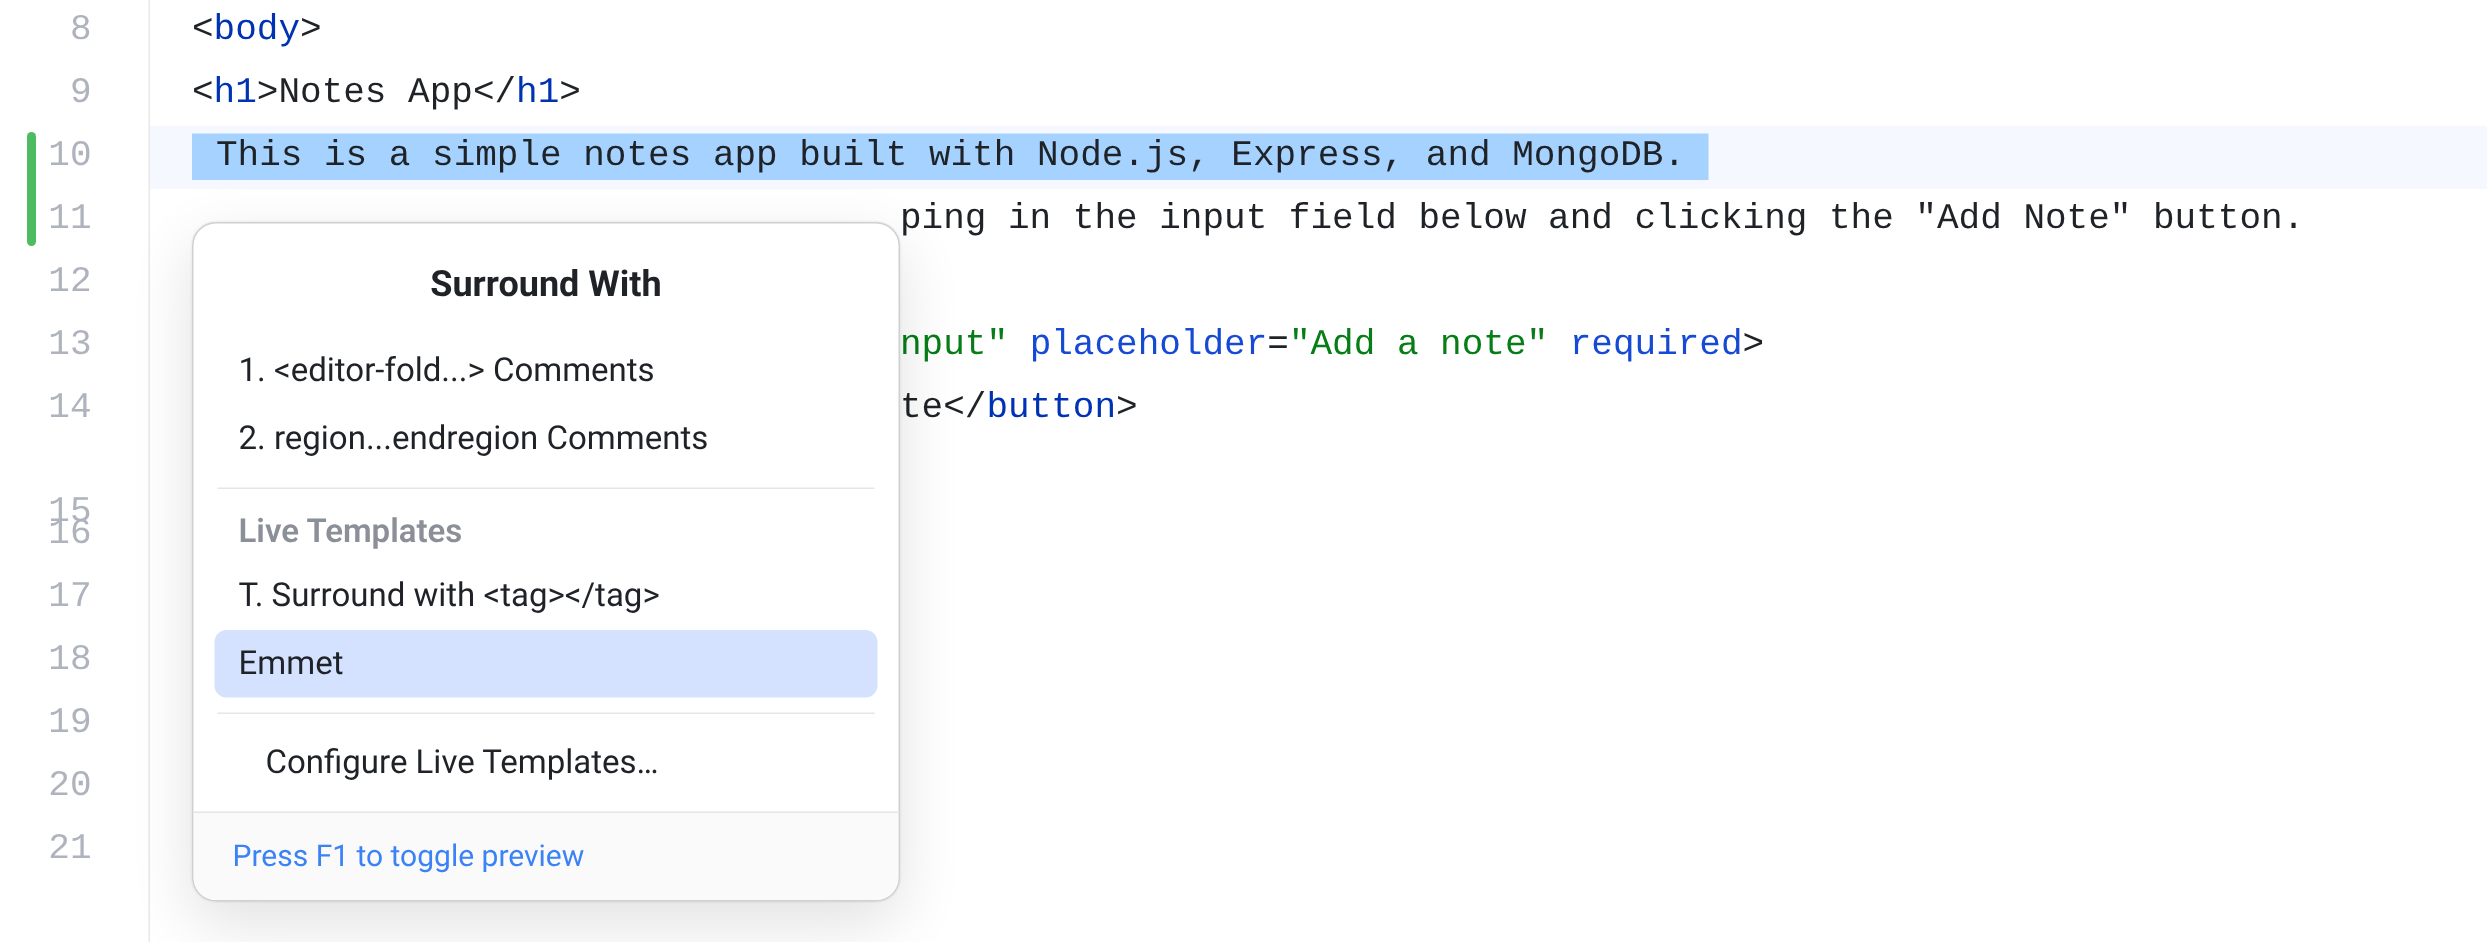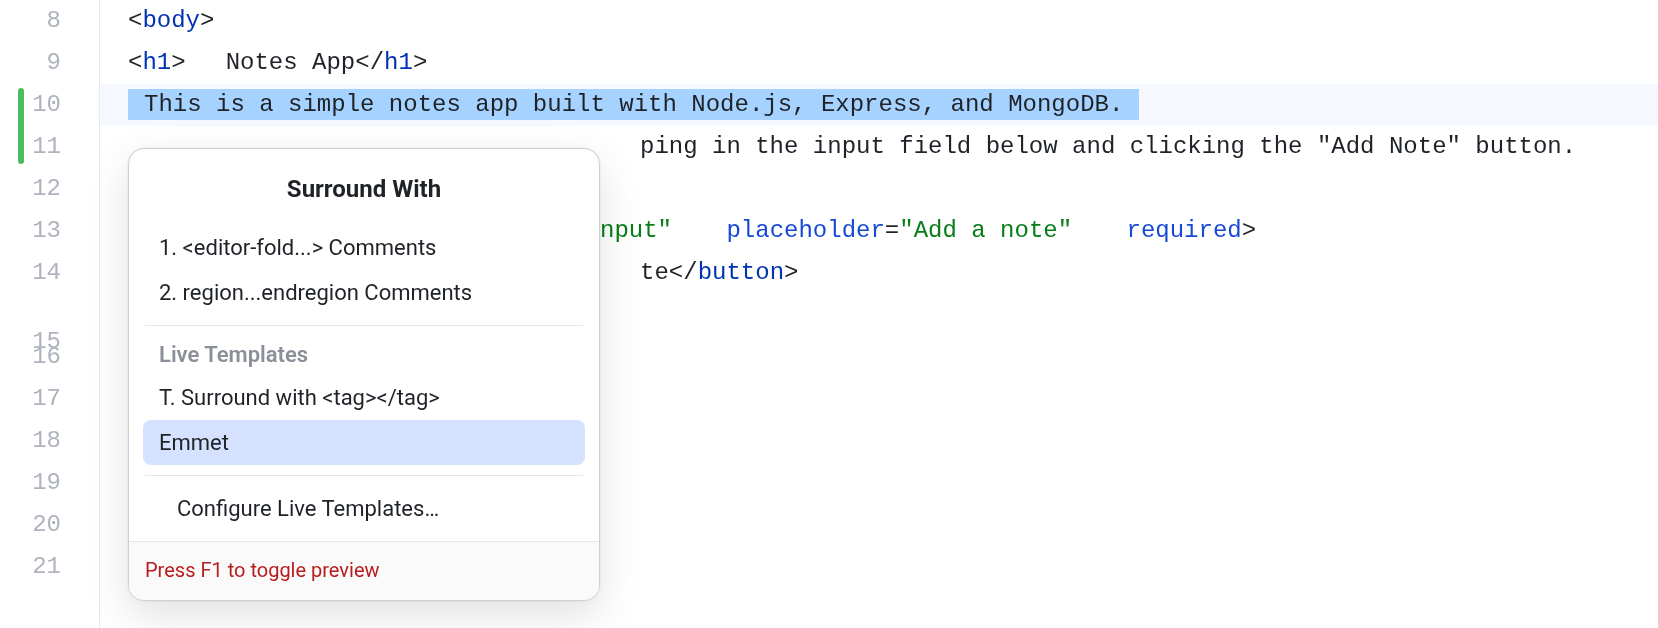--- a/index.html
+++ b/index.html
@@ -62,21 +62,21 @@
     background: #f5f8fe;
   }
   .sel {
     background: #a6d2ff;
     padding: 2px 16px;
   }
   .tok-tag { color: #0033b3; }
   .tok-punc { color: #1f2328; }
   .tok-attr { color: #174ad4; }
   .tok-val  { color: #067d17; }
-  .tok-plain{ color: #1f2328; margin-left: 40px; }
+  .tok-plain{ color: #1f2328; }
 
   
   .popup {
     position: absolute;
     left: 128px;
     top: 120px;
     width: 472px;
     background: #ffffff;
     border: 1px solid #d0d0d0;
     border-radius: 16px;
@@ -109,23 +109,23 @@
   }
   .popup-heading {
     font-size: 22px;
     font-weight: 600;
     color: #8a8f98;
     padding: 6px 30px 8px;
   }
   .popup-footer {
     border-top: 1px solid #e6e6e6;
     background: #fafafa;
-    color: #b91c1c;
+    color: #3b82f6;
     font-size: 20px;
-    padding: 16px 0 18px 16px;
+    padding: 16px 0 18px 26px;
   }
 </style>
 </head>
 <body>
 
 <div class="editor-frame">
 
   <div class="gutter" id="gutter">
       <div class="line-num" style="top: 0px;">8</div>
       <div class="line-num" style="top: 42px;">9</div>

